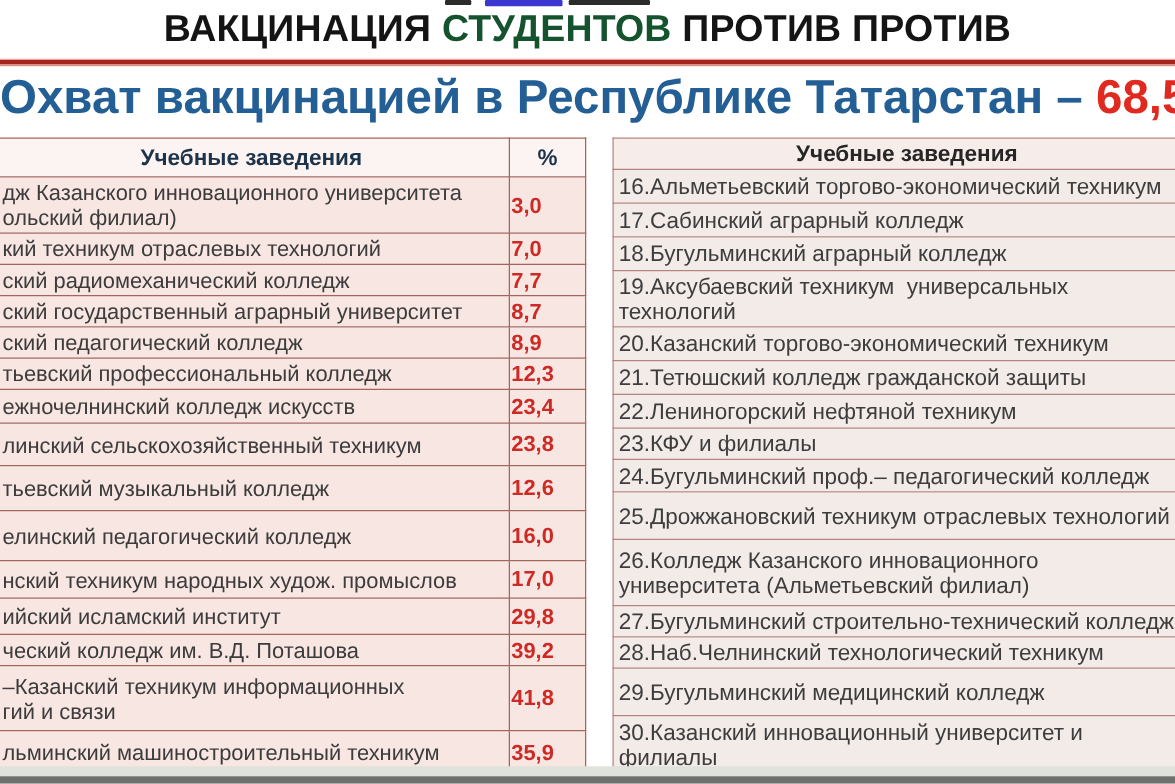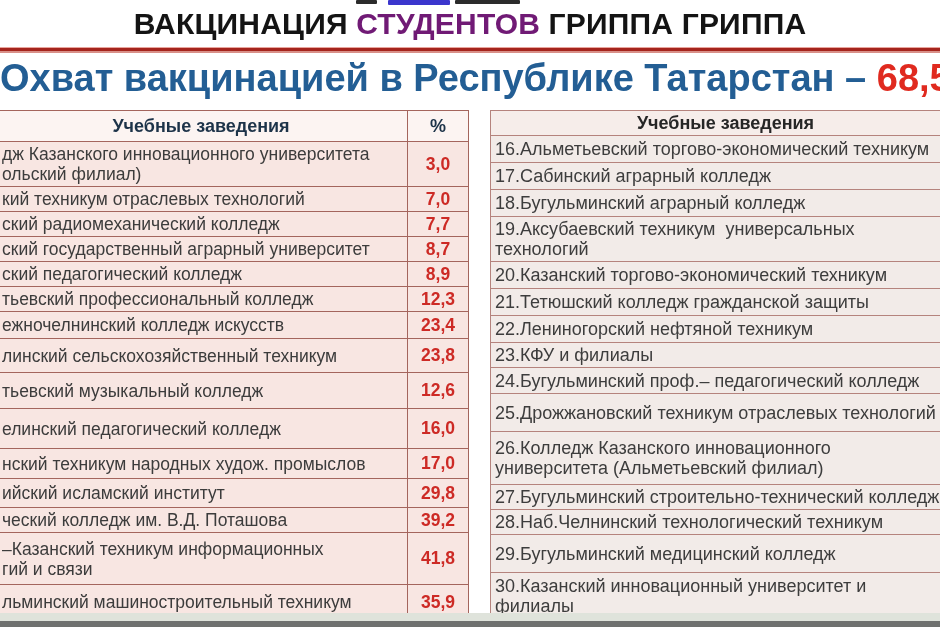--- a/index.html
+++ b/index.html
@@ -10,21 +10,21 @@
   
   .top-mark{position:absolute;top:0;border-radius:1px;}
   .tm1{left:356px;width:21px;height:4px;background:#2b2b2b;}
   .tm2{left:388px;width:62px;height:5px;background:#3b36cd;}
   .tm3{left:455px;width:65px;height:4px;background:#2b2b2b;}
 
   .main-title{
     position:absolute;top:7px;left:0;width:940px;text-align:center;
     font-size:30px;font-weight:700;color:#141414;letter-spacing:.2px;white-space:nowrap;
   }
-  .main-title .hl{color:#701a75;}
+  .main-title .hl{color:#14532d;}
 
   .red-rule{
     position:absolute;top:47px;left:0;width:940px;height:6px;
     background:linear-gradient(#e9a59d 0 1px,#a5251d 1px 4px,#d99089 4px 6px);
   }
 
   .subtitle{
     position:absolute;top:57px;left:0;width:940px;text-align:center;
     font-size:38px;font-weight:700;color:#235e94;white-space:nowrap;
   }
@@ -40,21 +40,21 @@
     font-size:18px;font-weight:700;height:28px;text-align:center;
   }
   .lt td{border:1px solid #a4655d;background:#f8e6e2;}
   .lt td.name{
     color:#3c3c3c;font-size:17.5px;line-height:20px;
     padding:2px 4px 2px 7px;white-space:pre;text-align:left;
   }
   .lt col.c-name{width:413px;}
   .lt col.c-pct{width:61px;}
   .lt td.pct{
-    color:#cd2a25;font-weight:700;font-size:17.5px;text-align:center;
+    color:#cd2a25;font-weight:700;font-size:17.5px;
   }
   .lt tbody tr:nth-child(1){height:42px;}
   .lt tbody tr:nth-child(2){height:25px;}
   .lt tbody tr:nth-child(3){height:22px;}
   .lt tbody tr:nth-child(4){height:25px;}
   .lt tbody tr:nth-child(5){height:24px;}
   .lt tbody tr:nth-child(6){height:25px;}
   .lt tbody tr:nth-child(7){height:27px;}
   .lt tbody tr:nth-child(8){height:34px;}
   .lt tbody tr:nth-child(9){height:36px;}
@@ -95,21 +95,21 @@
   .bottom-strip-light{position:absolute;left:0;top:613px;width:940px;height:8px;background:#dfe3db;}
   .bottom-strip-dark{position:absolute;left:0;top:621px;width:940px;height:6px;background:#6f716f;}
 </style>
 </head>
 <body>
 
 <div class="top-mark tm1"></div>
 <div class="top-mark tm2"></div>
 <div class="top-mark tm3"></div>
 
-<div class="main-title"><span>ВАКЦИНАЦИЯ </span><span class="hl">СТУДЕНТОВ</span><span> ГРИППА ГРИППА</span></div>
+<div class="main-title"><span>ВАКЦИНАЦИЯ </span><span class="hl">СТУДЕНТОВ</span><span> ПРОТИВ ПРОТИВ</span></div>
 
 <div class="red-rule"></div>
 
 <div class="subtitle"><span>Охват вакцинацией в Республике Татарстан – </span><span class="val">68,5%</span></div>
 
 <table class="lt">
   <colgroup>
       <col class="c-name">
       <col class="c-pct">
     </colgroup>

